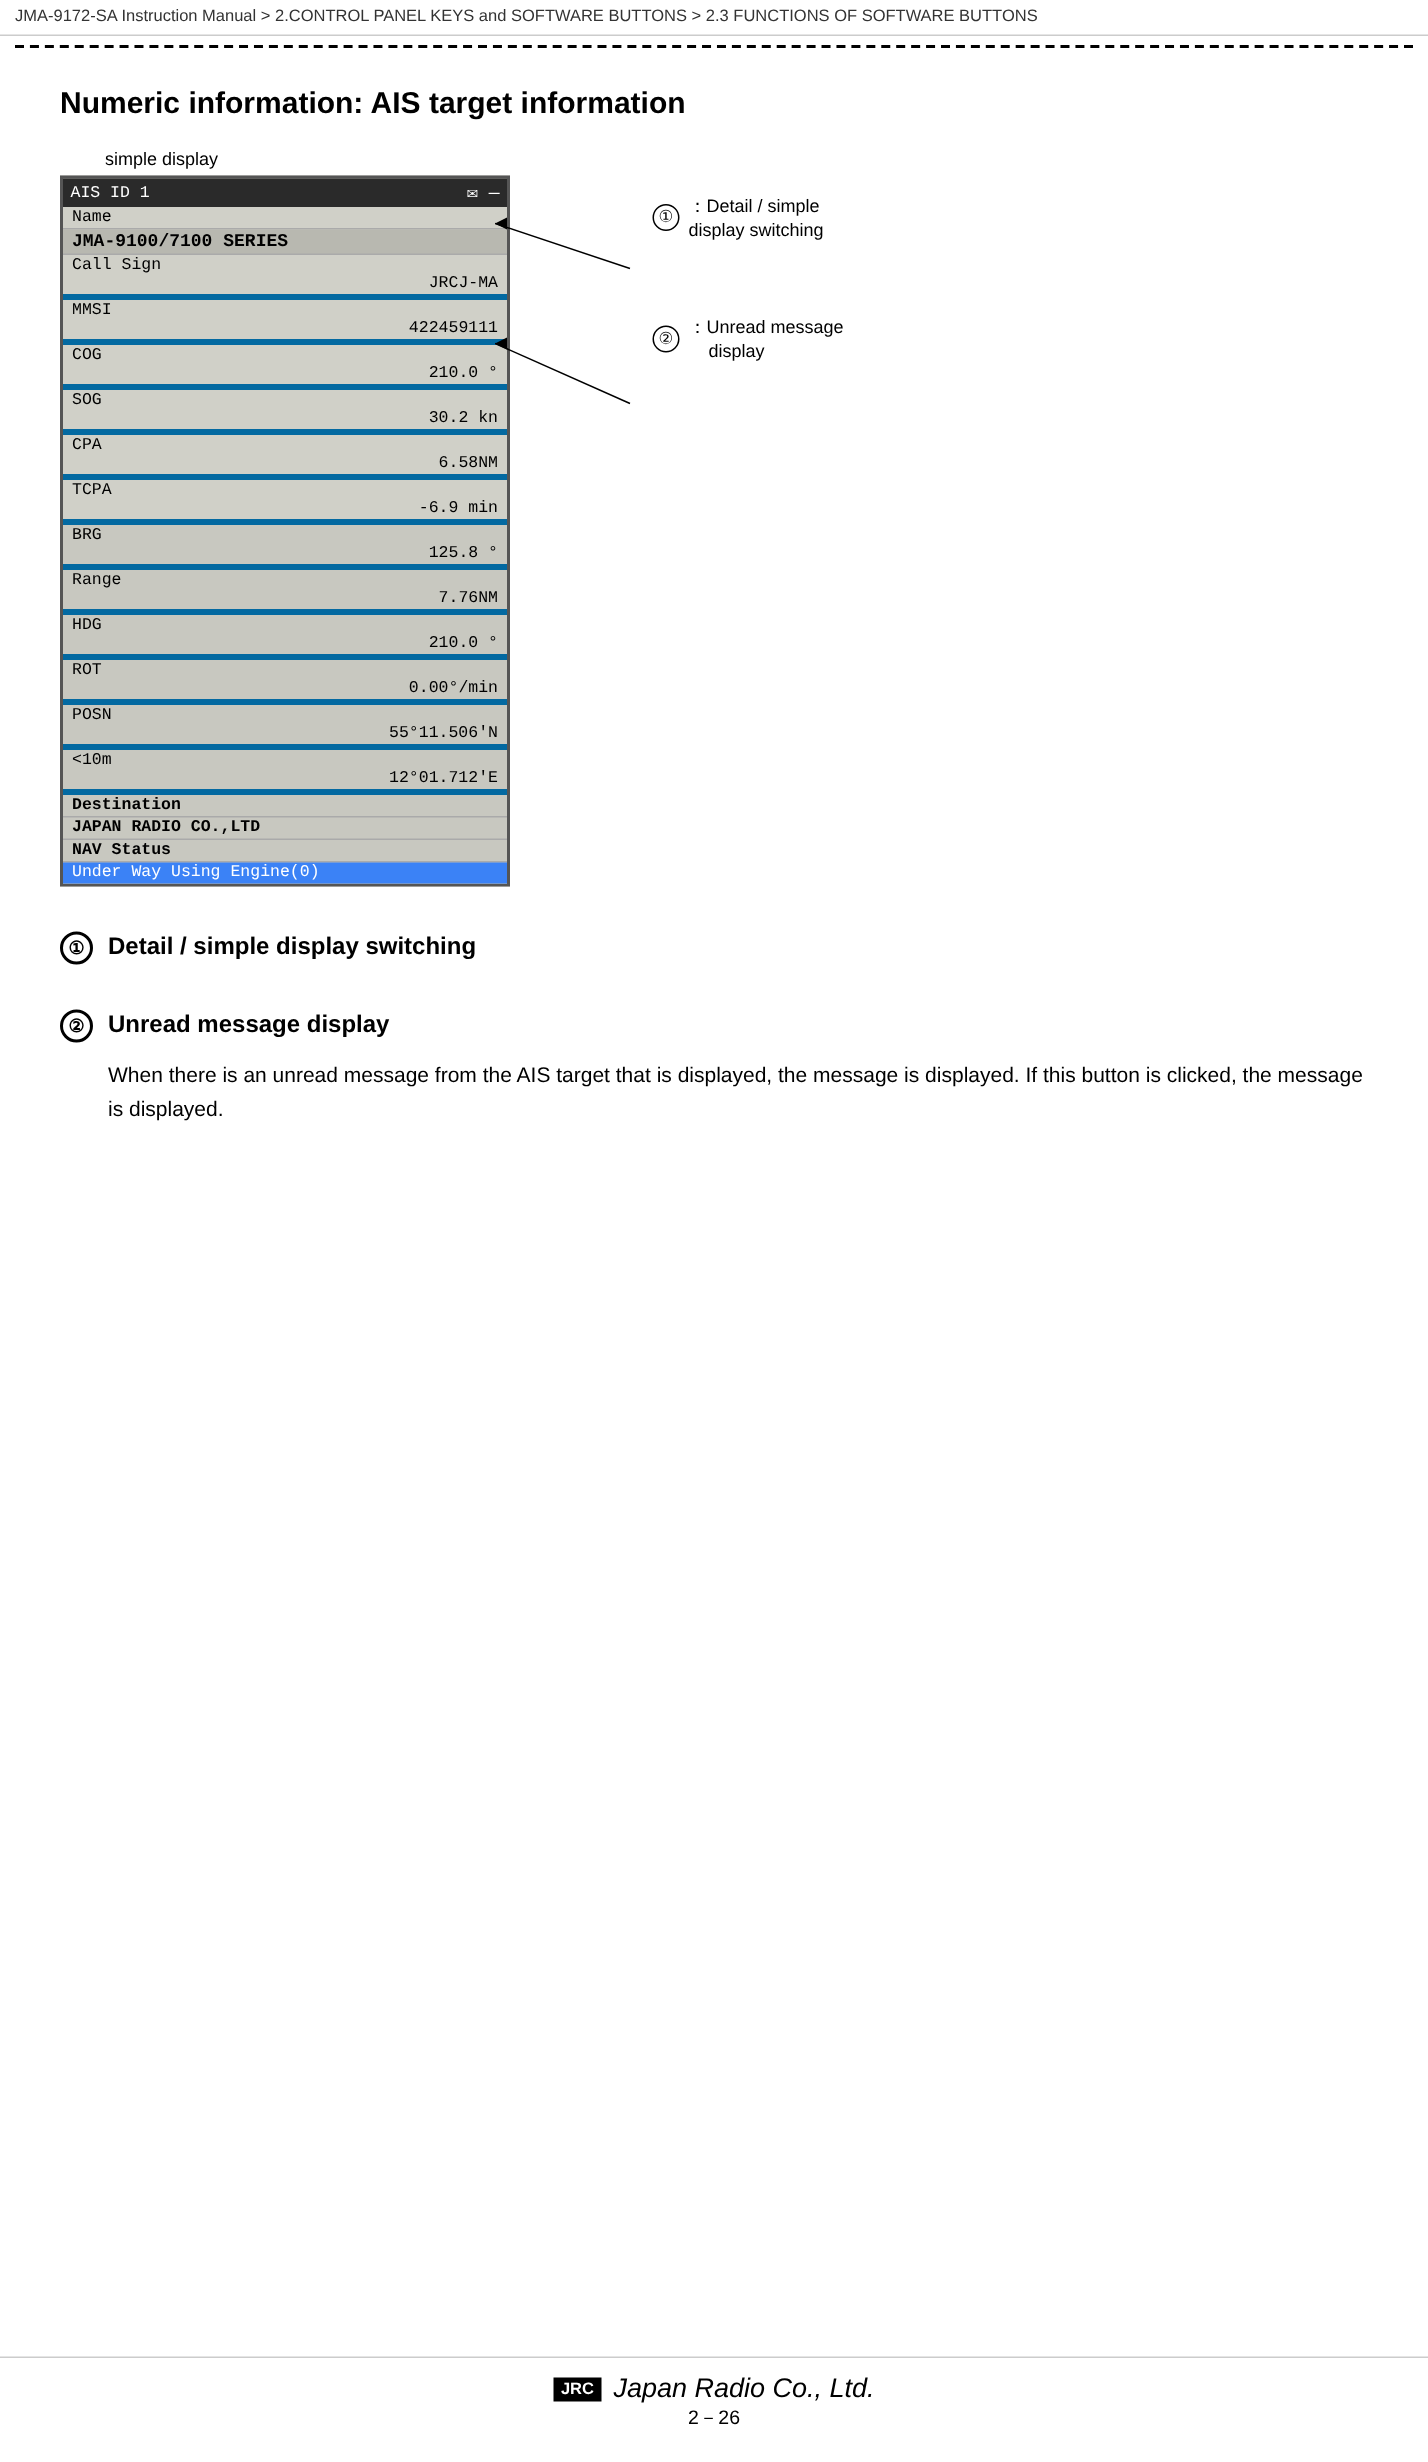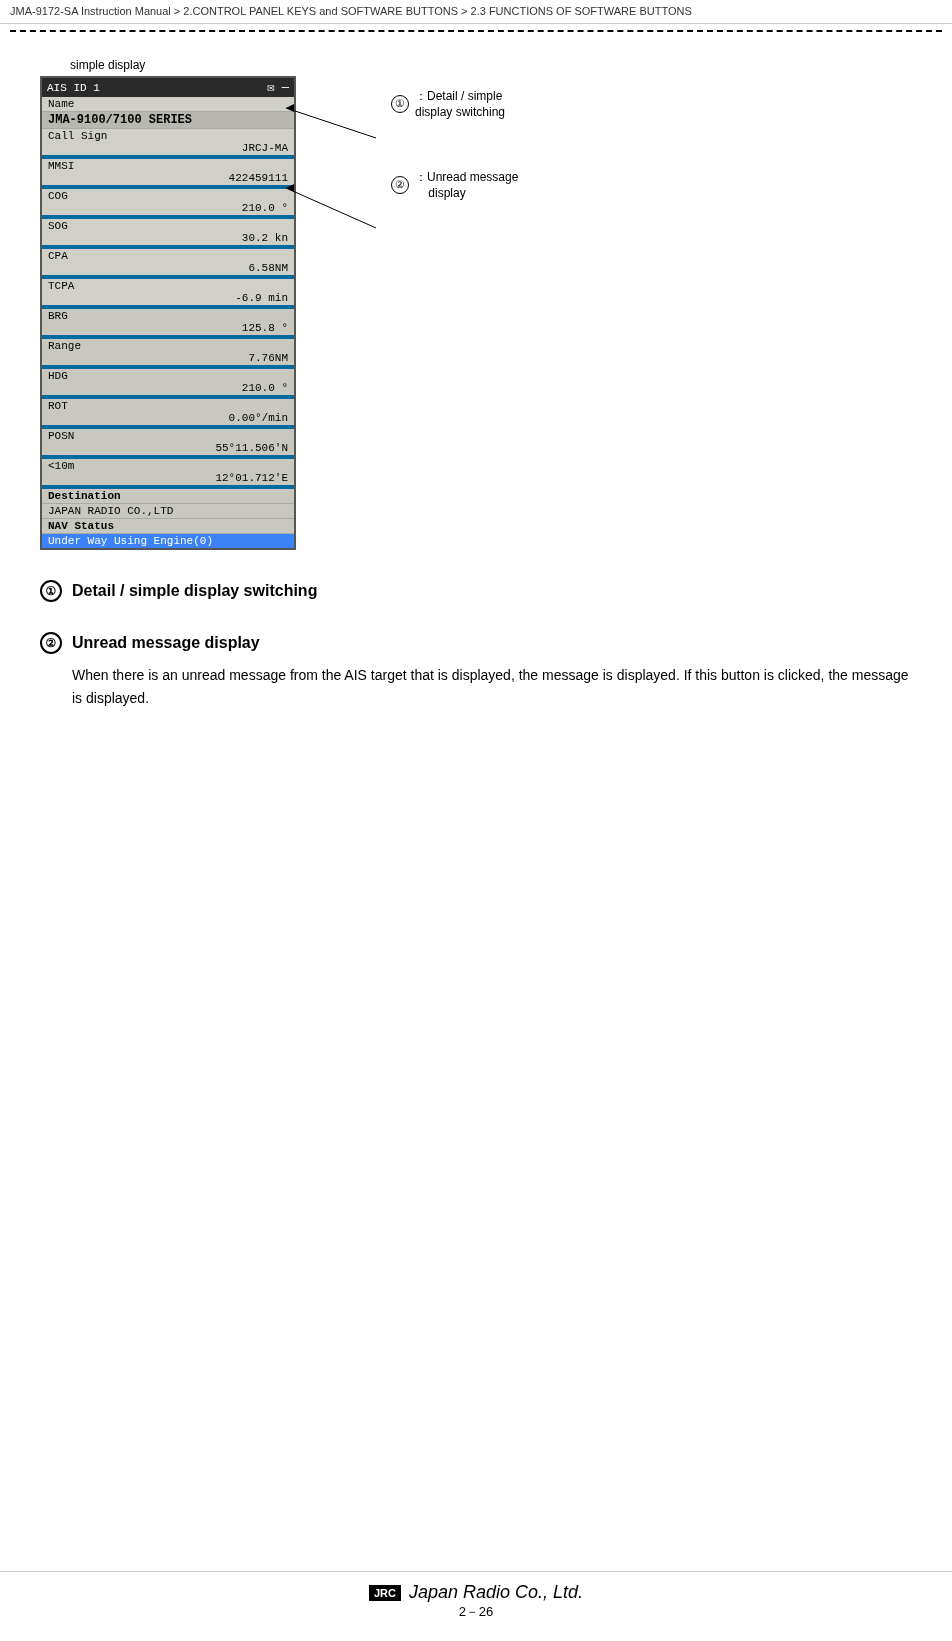--- a/index.html
+++ b/index.html
@@ -60,21 +60,21 @@
 
     .simple-display-label {
       font-size: 12px;
       margin-bottom: 4px;
       align-self: flex-start;
       margin-left: 30px;
     }
 
     
     .ais-screen {
-      width: 256px;
+      width: 300px;
       background: #d0d0c8;
       border: 2px solid #555;
       font-family: 'Courier New', monospace;
       font-size: 11px;
       color: #000;
       position: relative;
     }
 
     .ais-screen-top {
       background: #2a2a2a;
@@ -125,21 +125,21 @@
     .ais-destination-label {
       padding: 1px 6px;
       font-size: 11px;
       border-bottom: 1px solid #aaa;
       font-weight: bold;
     }
 
     .ais-destination-value {
       padding: 1px 6px;
       font-size: 11px;
-      font-weight: normal;
+      font-weight: bold;
       border-bottom: 1px solid #aaa;
     }
 
     .ais-nav-label {
       padding: 1px 6px;
       font-size: 11px;
       border-bottom: 1px solid #aaa;
       font-weight: bold;
     }
 
@@ -252,20 +252,21 @@
 <body>
 
 <div class="breadcrumb-bar">
   <span>JMA-9172-SA Instruction Manual  &gt;  2.CONTROL PANEL KEYS and SOFTWARE BUTTONS  &gt;  2.3  FUNCTIONS OF SOFTWARE BUTTONS</span>
 </div>
 
 <hr class="dashed-line">
 
 <div class="main-content">
 
+  <div class="section-heading">Numeric information: AIS target information</div>
 
   <div class="diagram-container">
     <div class="diagram-left">
       <div class="simple-display-label">simple display</div>
 
       <div class="diagram-svg-wrapper">
 
         <div class="ais-screen">
 
           <div class="ais-screen-top">

